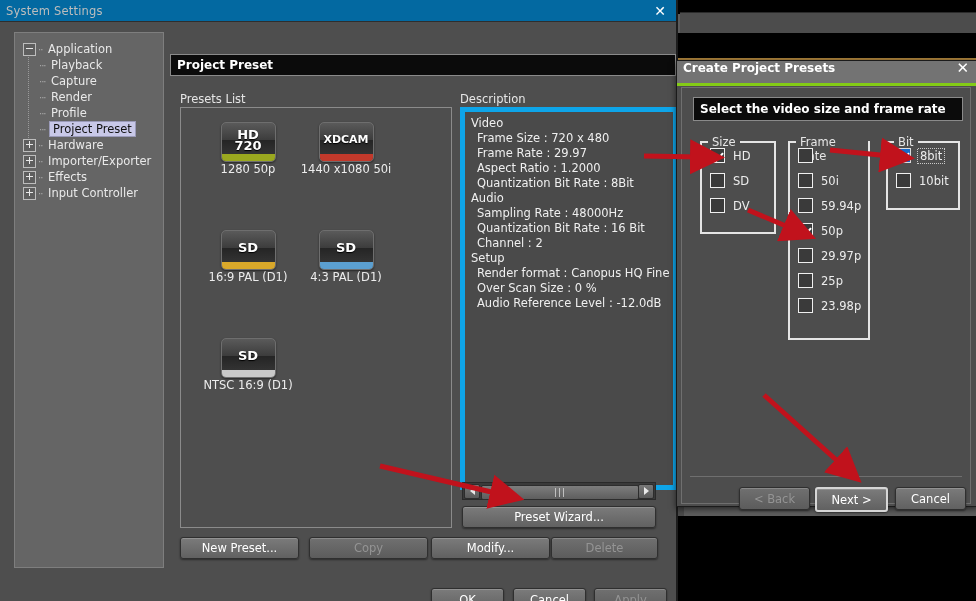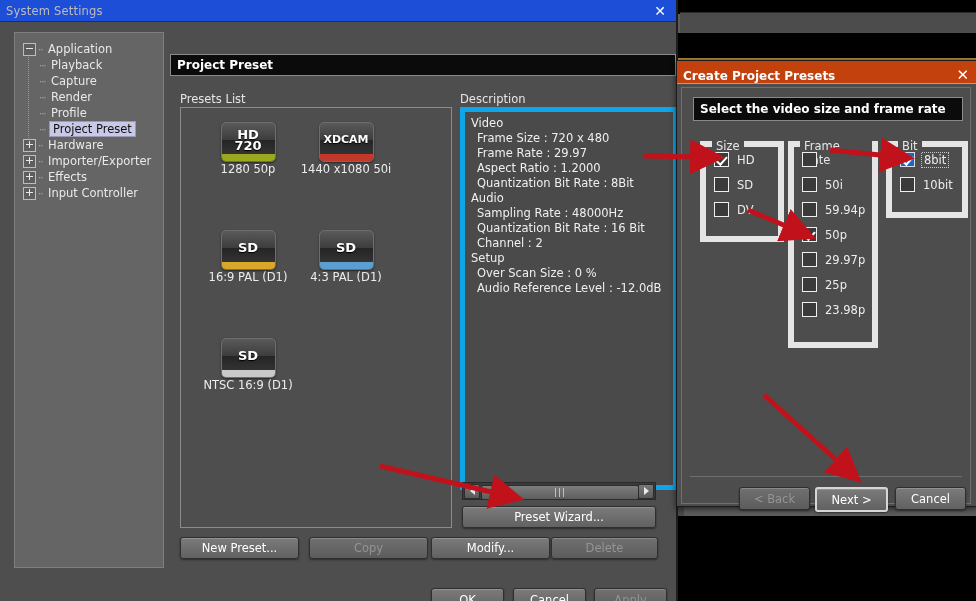--- a/index.html
+++ b/index.html
@@ -17,21 +17,21 @@
   .bg-black-top{position:absolute;left:676px;top:0;width:300px;height:14px;background:#000;}
   .bg-grey-band{position:absolute;left:680px;top:12px;width:296px;height:22px;background:#4c4c4c;border-top:1px solid #2b2b2b;}
   .bg-black-band{position:absolute;left:676px;top:33px;width:300px;height:25px;background:#000;}
   .bg-orange{position:absolute;left:676px;top:58px;width:300px;height:2px;background:#a87f3a;}
   .bg-right-panel{position:absolute;left:676px;top:516px;width:300px;height:85px;background:#000;}
   .bg-left-strip{position:absolute;left:676px;top:500px;width:8px;height:101px;background:#4a4a4a;}
   .bg-scrollnub{position:absolute;left:968px;top:460px;width:8px;height:40px;background:#9a9a9a;border:1px solid #3a3a3a;border-radius:2px;}
 
   
   .win{position:absolute;left:0;top:0;width:676px;height:601px;background:#4e4e4e;border-right:2px solid #1d1d1d;}
-  .win-title{height:21px;background:#1d4ed8;border-bottom:1px solid #2e2e2e;
+  .win-title{height:21px;background:#0369a1;border-bottom:1px solid #2e2e2e;
     display:flex;align-items:center;padding:0 6px;}
   .win-title-text{color:#bdbdbd;font-size:11.5px;letter-spacing:.2px;}
   .win-close{margin-left:auto;color:#fff;font-size:14px;font-weight:bold;line-height:1;
     padding:0 4px;cursor:pointer;font-family:"DejaVu Sans",sans-serif;}
 
   .win-body{position:absolute;left:0;top:22px;width:676px;height:579px;background:#4e4e4e;}
 
   
   .tree-panel{position:absolute;left:14px;top:10px;width:148px;height:534px;
     background:#656565;border:1px solid #7e7e7e;}
@@ -104,31 +104,31 @@
   .btn-copy{position:absolute;left:309px;top:515px;width:117px;height:20px;}
   .btn-modify{position:absolute;left:431px;top:515px;width:117px;height:20px;}
   .btn-delete{position:absolute;left:551px;top:515px;width:105px;height:20px;}
   .btn-ok{position:absolute;left:431px;top:566px;width:71px;height:21px;}
   .btn-cancel{position:absolute;left:513px;top:566px;width:71px;height:21px;}
   .btn-apply{position:absolute;left:594px;top:566px;width:71px;height:21px;}
 
   
   .dlg{position:absolute;left:676px;top:60px;width:300px;height:445px;
     background:#4d4d4d;border:1px solid #1b1b1b;box-shadow:0 2px 6px rgba(0,0,0,.6);}
-  .dlg-title{height:22px;background:#c2410c;border-bottom:1px solid #84cc16;
-    display:flex;align-items:flex-end;padding:0 4px 0 6px;}
+  .dlg-title{height:22px;background:#737373;border-bottom:3px solid #84cc16;
+    display:flex;align-items:flex-start;padding:0 4px 0 6px;}
   .dlg-title-text{color:#ffffff;font-size:12px;font-weight:bold;}
   .dlg-close{margin-left:auto;color:#fff;font-size:15px;font-weight:bold;line-height:1;padding:0 4px;cursor:pointer;}
   .dlg-body{position:absolute;left:4px;top:26px;width:288px;height:415px;
     background:#4d4d4d;border:1px solid #6f6f6f;}
   .dlg-instr{position:absolute;left:11px;top:9px;width:262px;height:22px;
     background:#0b0b0b;border:1px solid #8a8a8a;display:flex;align-items:center;padding-left:6px;}
   .dlg-instr span{font-size:12px;font-weight:bold;color:#fff;}
 
-  .group{position:absolute;border:6px solid #e5e5e5;}
+  .group{position:absolute;border:2px solid #e5e5e5;}
   .group-title{position:absolute;top:-8px;left:6px;background:#4d4d4d;padding:0 4px;
     font-size:11.5px;color:#e6e6e6;}
   .grp-size{left:18px;top:53px;width:72px;height:89px;}
   .grp-rate{left:106px;top:53px;width:78px;height:195px;}
   .grp-bit{left:204px;top:53px;width:70px;height:65px;}
 
   .cbrow{display:flex;align-items:center;height:25px;padding-left:8px;}
   .cb{width:13px;height:13px;background:#3a3a3a;border:1px solid #efefef;
     position:relative;flex:0 0 auto;margin-right:8px;}
   .cb.on:after{content:"";position:absolute;left:3px;top:1px;width:5px;height:9px;
@@ -285,20 +285,21 @@
             <div class="desc-line">Video</div>
             <div class="desc-line ind">Frame Size : 720 x 480</div>
             <div class="desc-line ind">Frame Rate : 29.97</div>
             <div class="desc-line ind">Aspect Ratio : 1.2000</div>
             <div class="desc-line ind">Quantization Bit Rate : 8Bit</div>
             <div class="desc-line">Audio</div>
             <div class="desc-line ind">Sampling Rate : 48000Hz</div>
             <div class="desc-line ind">Quantization Bit Rate : 16 Bit</div>
             <div class="desc-line ind">Channel : 2</div>
             <div class="desc-line">Setup</div>
+            <div class="desc-line ind">Render format : Canopus HQ Fine</div>
             <div class="desc-line ind">Over Scan Size : 0 %</div>
             <div class="desc-line ind">Audio Reference Level : -12.0dB</div>
           </div>
       </div>
 
       <div class="hscroll">
         <div class="hs-btn">
             <span class="hs-arrow l"></span>
           </div>
         <div class="hs-track">

